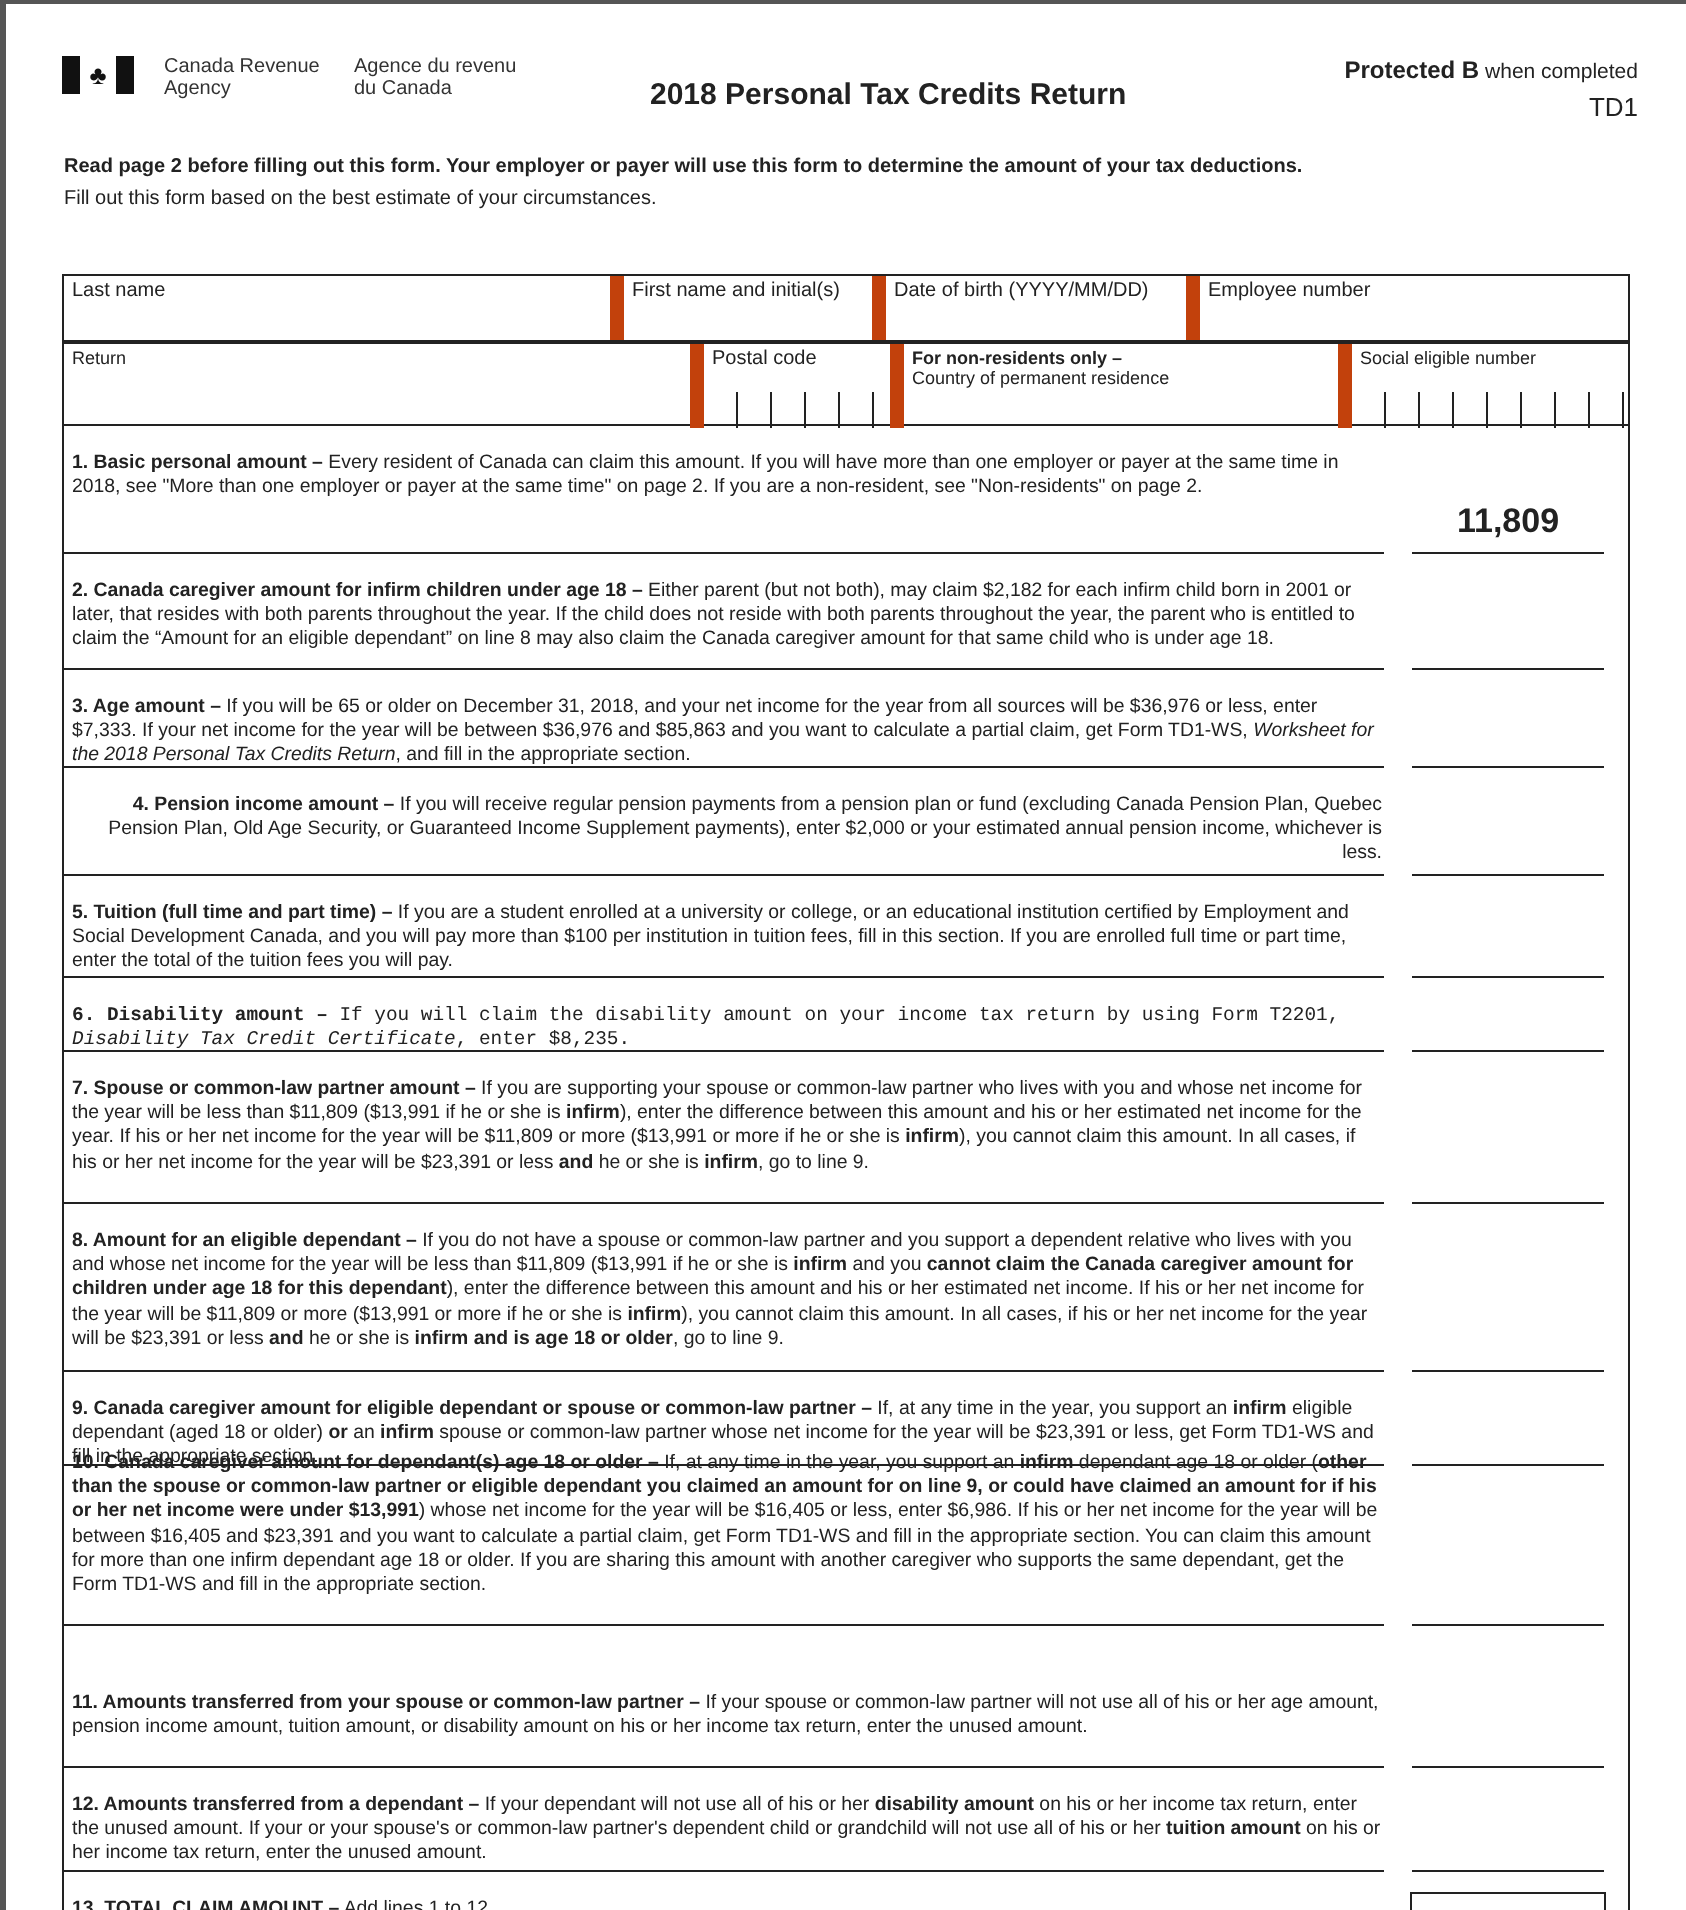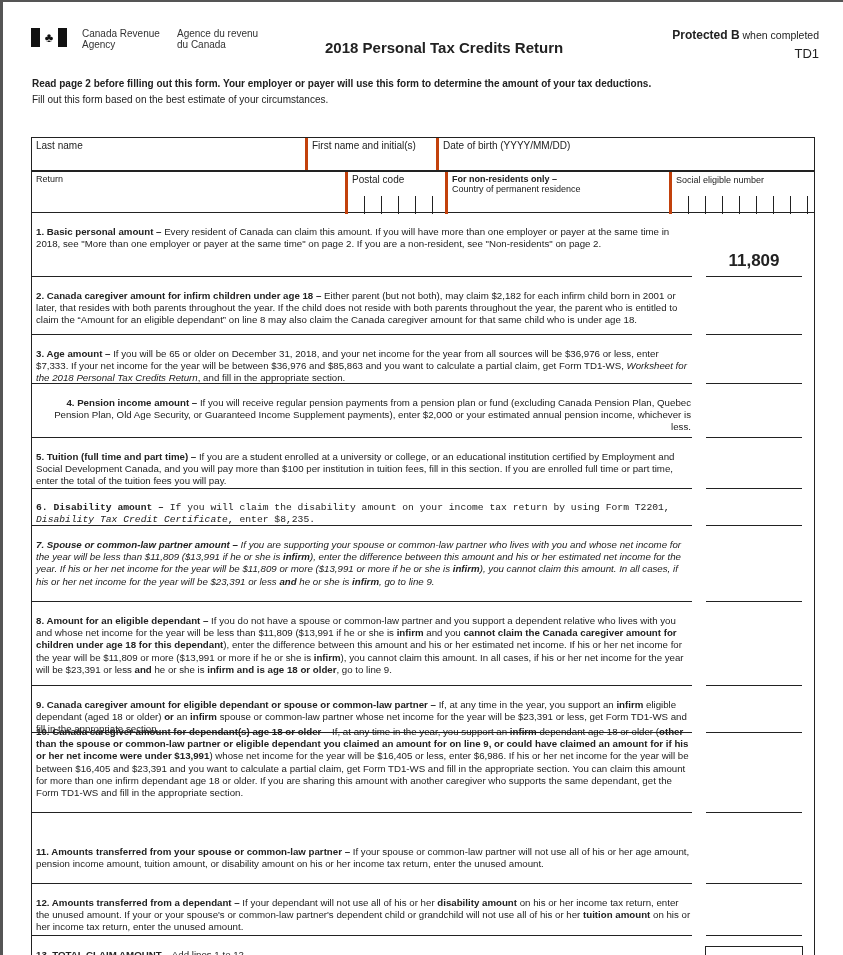--- a/index.html
+++ b/index.html
@@ -22,21 +22,21 @@
   .protected b { font-weight:bold; }
   .protected span { font-size:10.5px; }
   .formno { position:absolute; right:24px; top:46px; font-size:13px; color:#222; }
 
   .intro1 { position:absolute; left:32px; top:78px; font-size:10px; font-weight:bold; color:#222; }
   .intro2 { position:absolute; left:32px; top:94px; font-size:10px; color:#222; }
 
   .idbox { position:absolute; left:31px; top:137px; width:784px; height:76px; border:1px solid #222; box-sizing:border-box; }
   .idrow1 { position:absolute; left:0; top:0; width:100%; height:32px; border-bottom:2px solid #222; }
   .cell { position:absolute; top:0; height:100%; box-sizing:border-box; font-size:10px; padding:2px 4px; color:#222; }
-  .cell.bl { border-left:3px solid #c2410c; }
+  .cell.bl { border-left:7px solid #c2410c; }
   .idrow2 { position:absolute; left:0; top:34px; width:100%; height:42px; }
   .ticks { position:absolute; bottom:0; display:flex; }
   .ticks i { display:block; width:17px; height:18px; border-left:1px solid #222; box-sizing:border-box; }
   .smalllbl { font-size:9px; }
   .nonres b { font-weight:bold; font-size:9px; }
 
   .lines { position:absolute; left:31px; top:213px; width:784px; height:742px; border-left:1px solid #222; border-right:1px solid #222; box-sizing:border-box; }
   .line { position:absolute; left:0; width:784px; }
   .line .txt { position:absolute; left:4px; top:13px; width:655px; font-size:9.7px; line-height:12.2px; color:#222; }
   .line .txt b { font-weight:bold; }
@@ -70,20 +70,21 @@
 <div class="formno">TD1</div>
 
 <div class="intro1">Read page 2 before filling out this form. Your employer or payer will use this form to determine the amount of your tax deductions.</div>
 <div class="intro2">Fill out this form based on the best estimate of your circumstances.</div>
 
 <div class="idbox">
   <div class="idrow1">
     <div class="cell" style="left:0;width:273px;"><span>Last name</span></div>
     <div class="cell bl" style="left:273px;width:131px;"><span>First name and initial(s)</span></div>
     <div class="cell bl" style="left:404px;width:157px;"><span>Date of birth (YYYY/MM/DD)</span></div>
+    <div class="cell bl" style="left:561px;width:222px;"><span>Employee number</span></div>
   </div>
   <div class="idrow2">
     <div class="cell smalllbl" style="left:0;width:313px;"><span>Return</span></div>
     <div class="cell bl" style="left:313px;width:100px;">
       <span>Postal code</span>
       <div class="ticks" style="left:16px;">
           <i></i>
           <i></i>
           <i></i>
           <i></i>
@@ -135,21 +136,21 @@
     <div class="line" style="top: 225px; height: 51px;">
       <div class="txt"><b>5. Tuition (full time and part time) –</b> If you are a student enrolled at a university or college, or an educational institution certified by Employment and Social Development Canada, and you will pay more than $100 per institution in tuition fees, fill in this section. If you are enrolled full time or part time, enter the total of the tuition fees you will pay.</div>
       <div class="rule"></div>
       <div class="amt"></div>
     </div>
     <div class="line" style="top: 276px; height: 37px; font-family: Liberation Mono, monospace;">
       <div class="txt"><b>6. Disability amount –</b> If you will claim the disability amount on your income tax return by using Form T2201, <i>Disability Tax Credit Certificate</i>, enter $8,235.</div>
       <div class="rule"></div>
       <div class="amt"></div>
     </div>
-    <div class="line" style="top: 313px; height: 76px; font-style: italic;">
+    <div class="line" style="top: 313px; height: 76px;">
       <div class="txt"><b>7. Spouse or common-law partner amount –</b> If you are supporting your spouse or common-law partner who lives with you and whose net income for the year will be less than $11,809 ($13,991 if he or she is <b>infirm</b>), enter the difference between this amount and his or her estimated net income for the year. If his or her net income for the year will be $11,809 or more ($13,991 or more if he or she is <b>infirm</b>), you cannot claim this amount. In all cases, if his or her net income for the year will be $23,391 or less <b>and</b> he or she is <b>infirm</b>, go to line 9.</div>
       <div class="rule"></div>
       <div class="amt"></div>
     </div>
     <div class="line" style="top: 389px; height: 84px;">
       <div class="txt"><b>8. Amount for an eligible dependant –</b> If you do not have a spouse or common-law partner and you support a dependent relative who lives with you and whose net income for the year will be less than $11,809 ($13,991 if he or she is <b>infirm</b> and you <b>cannot claim the Canada caregiver amount for children under age 18 for this dependant</b>), enter the difference between this amount and his or her estimated net income. If his or her net income for the year will be $11,809 or more ($13,991 or more if he or she is <b>infirm</b>), you cannot claim this amount. In all cases, if his or her net income for the year will be $23,391 or less <b>and</b> he or she is <b>infirm and is age 18 or older</b>, go to line 9.</div>
       <div class="rule"></div>
       <div class="amt"></div>
     </div>
     <div class="line" style="top: 473px; height: 47px;">

